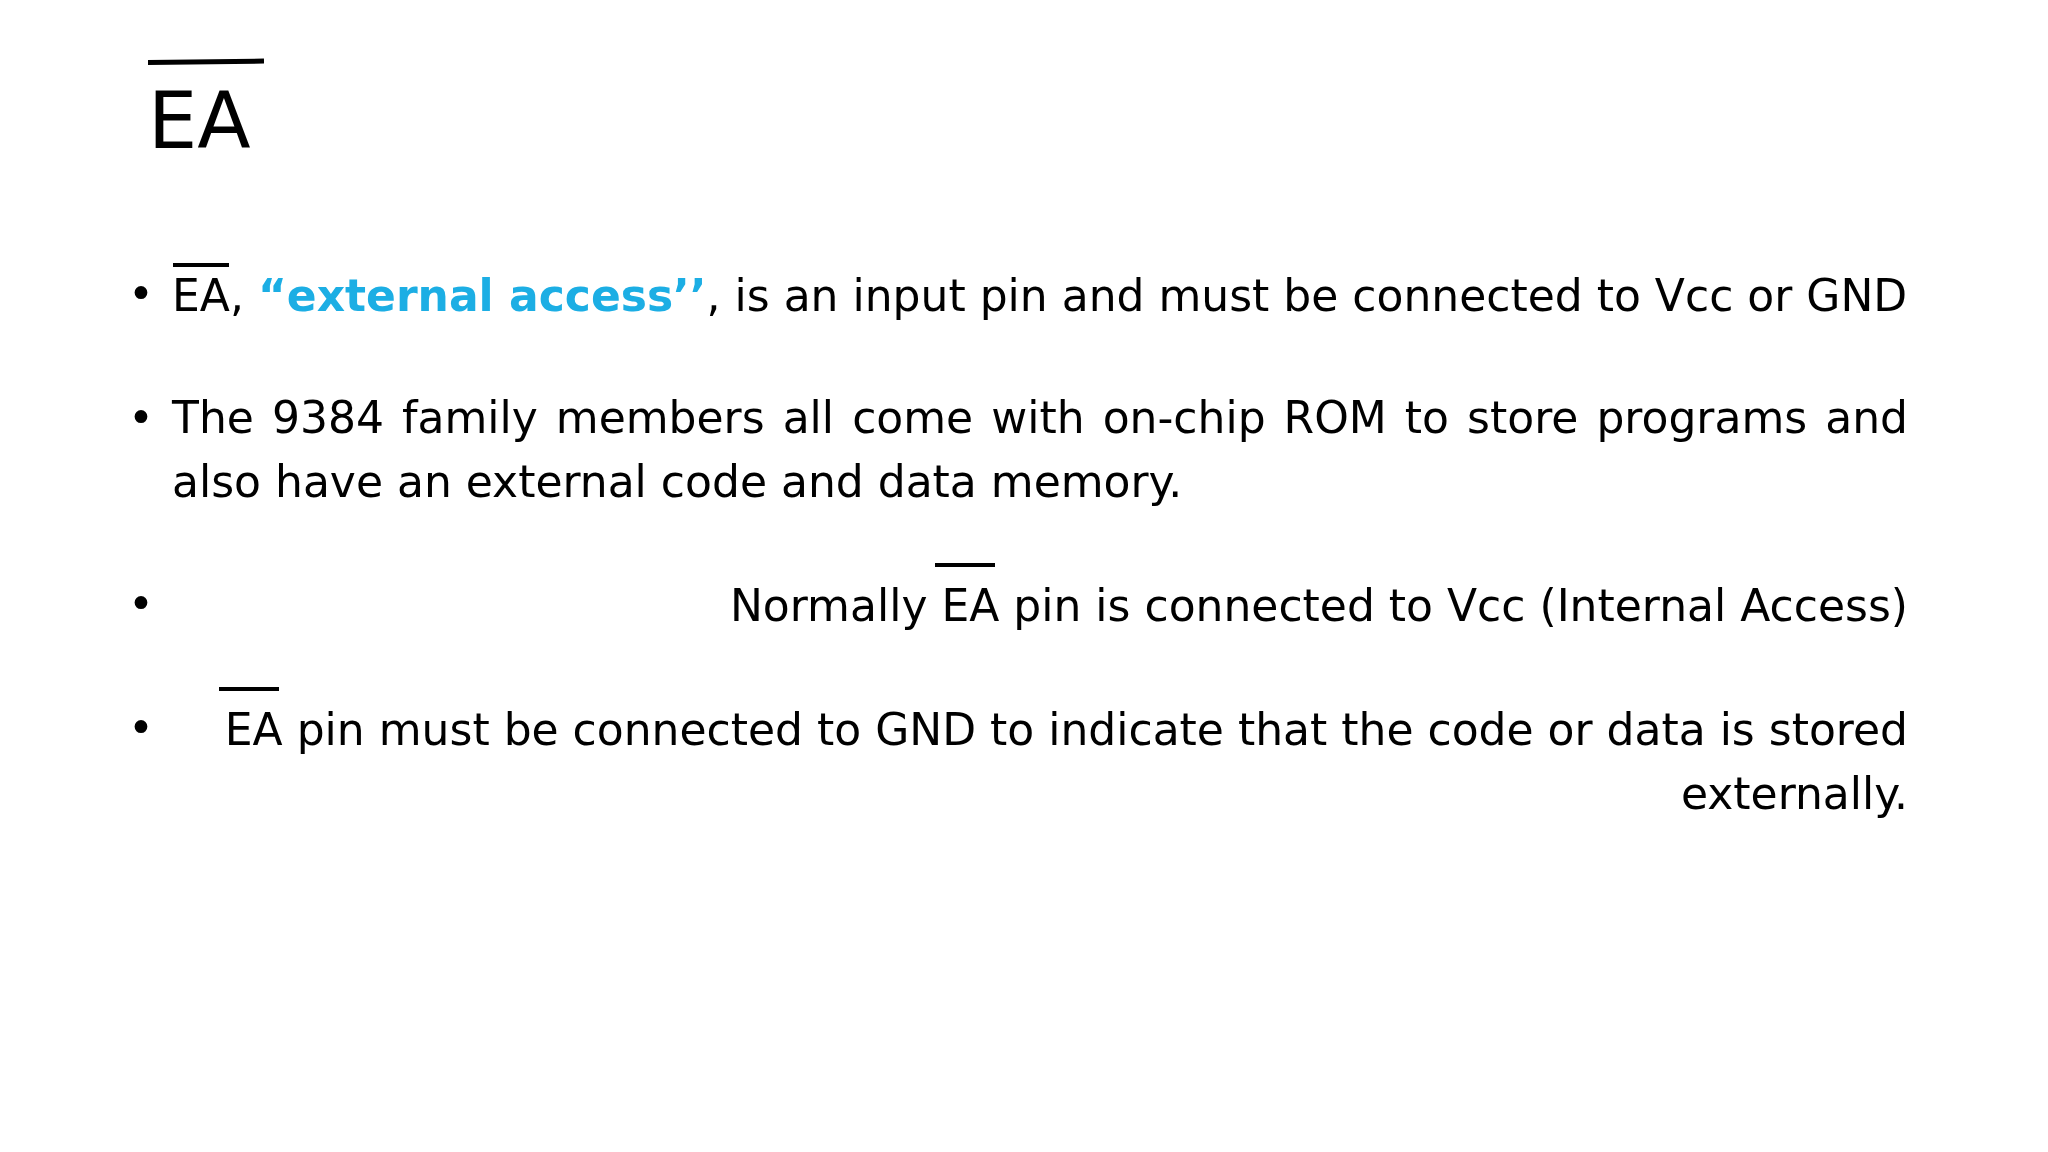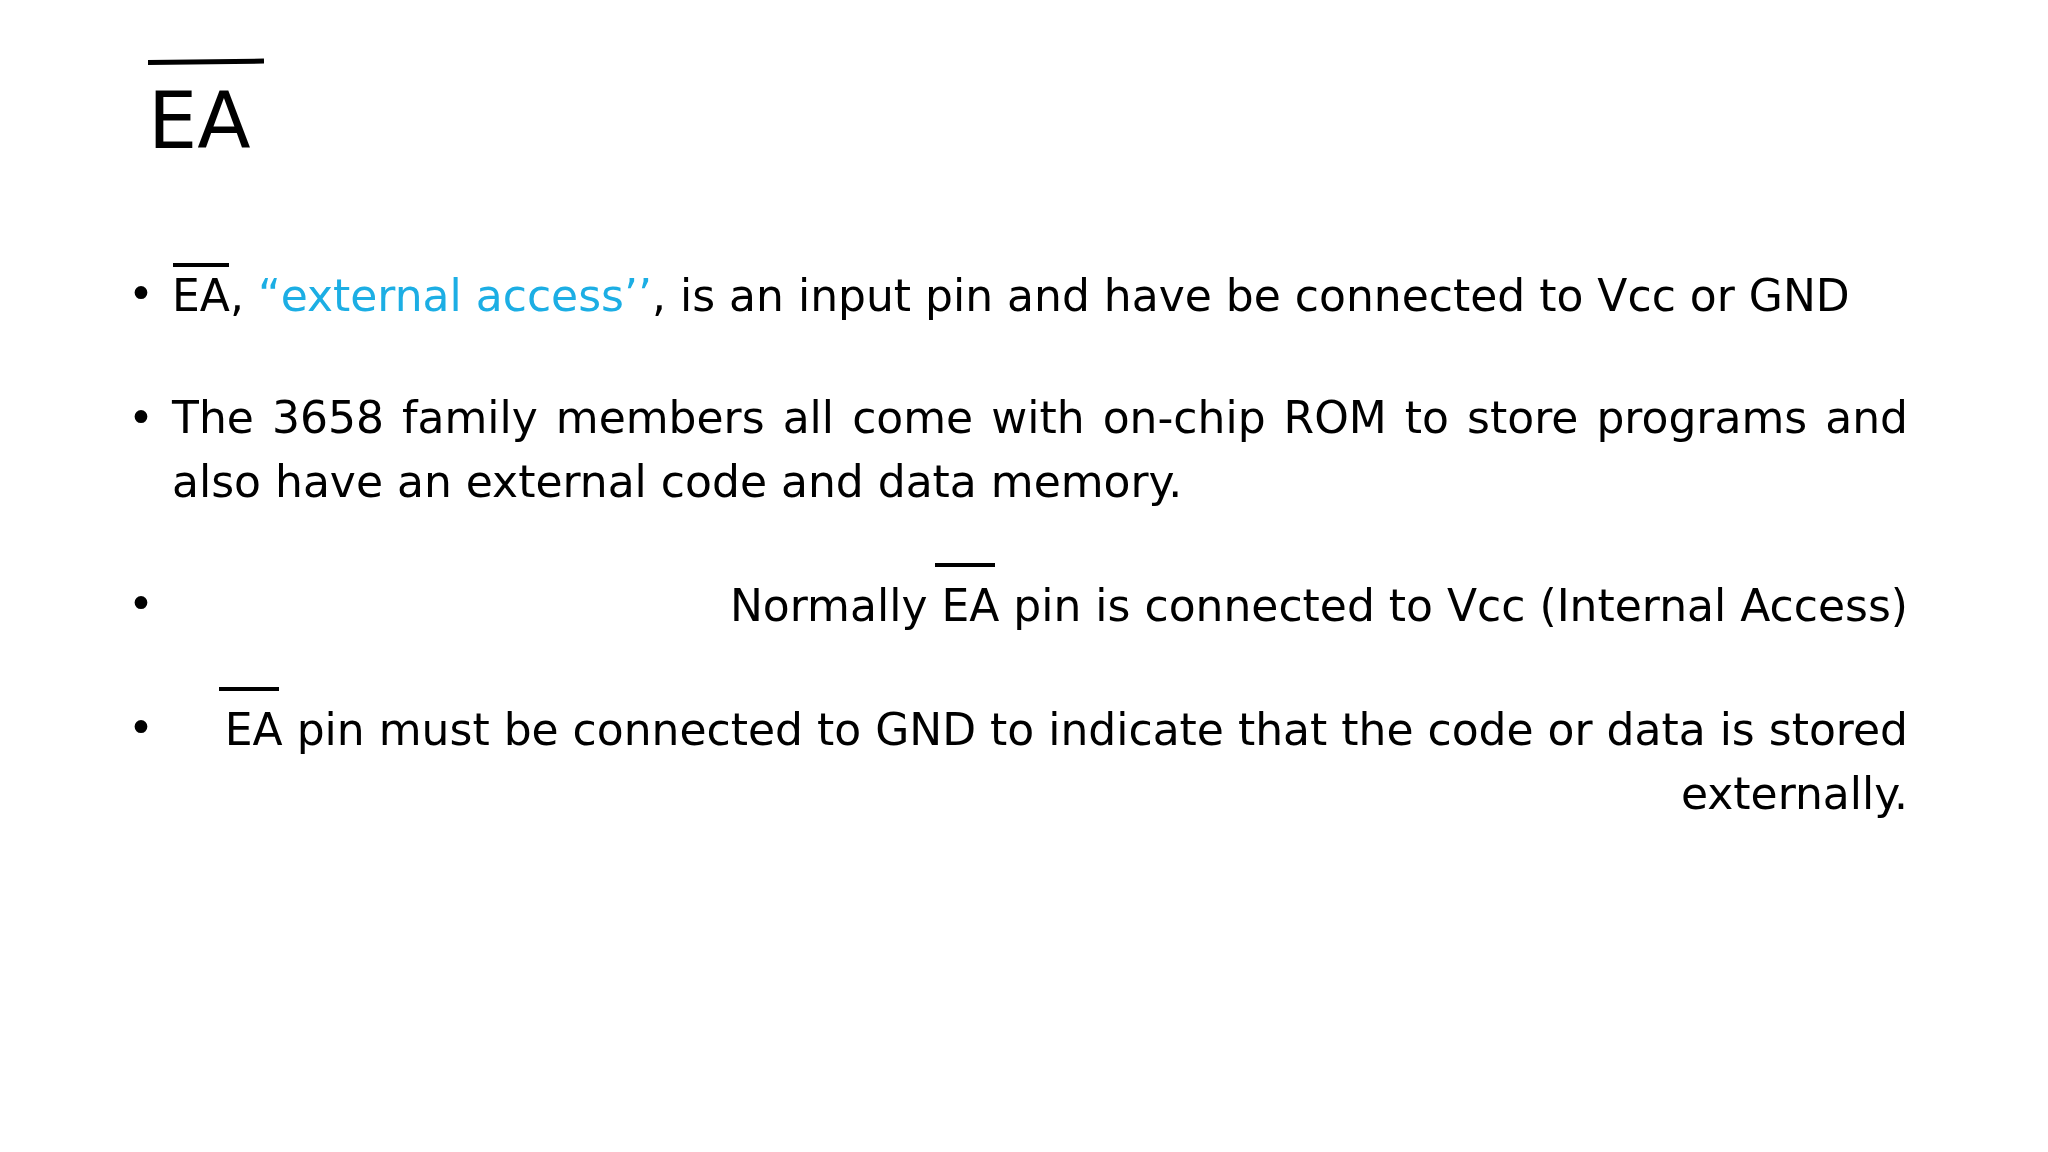--- a/index.html
+++ b/index.html
@@ -115,46 +115,46 @@
 
   
   .ovl.raised > .ovl-bar {
     top: -9px;
     left: -6px;
     right: 4px;
   }
 
   .accent {
     color: #1CAEE4;
-    font-weight: 400;
+    font-weight: 700;
   }
 </style>
 </head>
 <body>
 
 <div class="slide">
 
   <div class="title-block">
     <div class="title-bar"></div>
     <div class="title-text">EA</div>
   </div>
 
   <div class="body-block">
 
     <div class="bullet-row">
       <div class="bullet-mark">•</div>
       <div class="bullet-body">
-        <span class="ovl"><span class="ovl-bar"></span><span class="ovl-txt">EA</span></span><span>, </span><span class="accent">“external access’’</span><span>, is an input pin and have be connected to Vcc or GND</span>
+        <span class="ovl"><span class="ovl-bar"></span><span class="ovl-txt">EA</span></span><span>, </span><span class="accent">“external access’’</span><span>, is an input pin and must be connected to Vcc or GND</span>
       </div>
     </div>
 
     <div class="bullet-row">
       <div class="bullet-mark">•</div>
       <div class="bullet-body">
-        <span>The 3658 family members all come with on-chip ROM to store programs and also have an external code and data memory.</span>
+        <span>The 9384 family members all come with on-chip ROM to store programs and also have an external code and data memory.</span>
       </div>
     </div>
 
     <div class="bullet-row">
       <div class="bullet-mark">•</div>
       <div class="bullet-body no-justify">
         <span>Normally </span><span class="ovl raised"><span class="ovl-bar"></span><span class="ovl-txt">EA</span></span><span> pin is connected to Vcc (Internal Access)</span>
       </div>
     </div>
 

